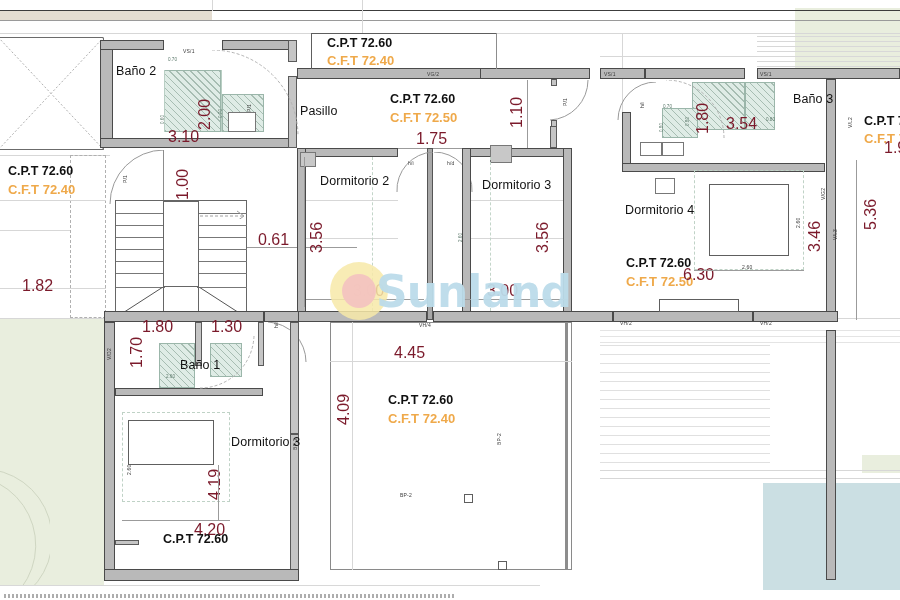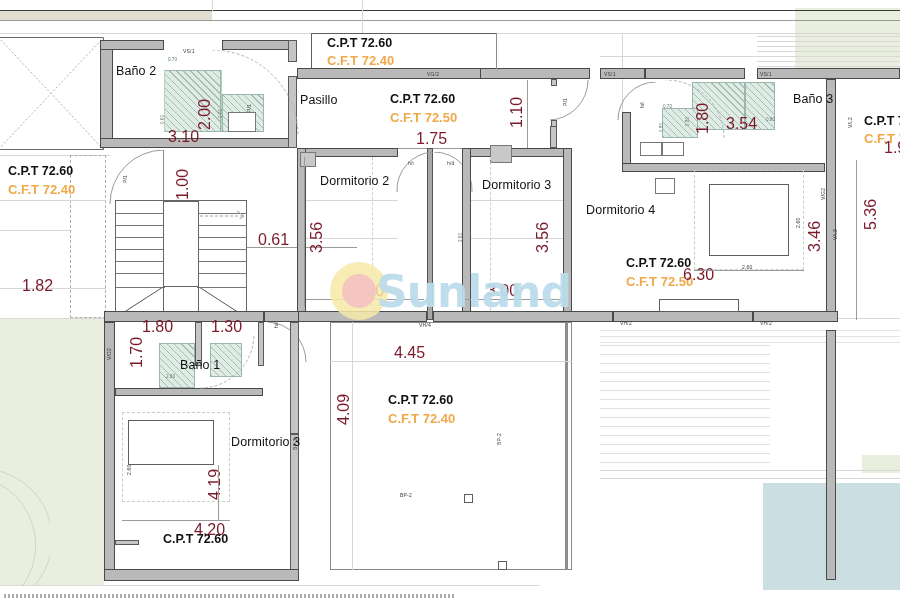--- a/index.html
+++ b/index.html
@@ -189,21 +189,21 @@
   </svg>
   <svg class="abs" style="left:198px;top:203px;" width="49" height="16">
     <line x1="2" y1="13" x2="46" y2="13" stroke="#a0a0a0" stroke-width="1" stroke-dasharray="3,2"></line>
     <path d="M 46 13 L 39 8 M 46 13 L 39 18" stroke="#a0a0a0" fill="none" stroke-width="1"></path>
   </svg>
   <span class="abs dim" style="left:258px;top:231px;">0.61</span>
   <div class="abs dimline" style="left:247px;top:247px;width:110px;"></div>
 
   <span class="abs cpt" style="left:327px;top:36px;">C.P.T 72.60</span>
   <span class="abs cft" style="left:327px;top:53px;">C.F.T 72.40</span>
-  <span class="abs roomlabel" style="left:300px;top:93px;">Pasillo</span>
+  <span class="abs roomlabel" style="left:300px;top:104px;">Pasillo</span>
   <span class="abs cpt" style="left:390px;top:92px;">C.P.T 72.60</span>
   <span class="abs cft" style="left:390px;top:110px;">C.F.T 72.50</span>
   <span class="abs tiny" style="left:427px;top:71px;">VG/2</span>
   <span class="abs tiny" style="left:604px;top:71px;">VS/1</span>
   <span class="abs tiny" style="left:760px;top:71px;">VS/1</span>
   <span class="abs dim" style="left:416px;top:130px;">1.75</span>
   <div class="abs dimline" style="left:393px;top:148px;width:105px;"></div>
   <span class="abs dim rot90" style="left:508px;top:128px;">1.10</span>
   <div class="abs dimlineV" style="left:527px;top:80px;height:70px;"></div>
 
@@ -275,21 +275,21 @@
   <span class="abs tiny rot90" style="left:639px;top:108px;">h/i</span>
   <span class="abs tiny rot90" style="left:847px;top:128px;">V/L2</span>
 
   <span class="abs cpt" style="left:864px;top:114px;">C.P.T 7</span>
   <span class="abs cft" style="left:864px;top:131px;">C.F.T 7</span>
   <span class="abs dim" style="left:884px;top:139px;">1.9</span>
   <span class="abs dim rot90" style="left:862px;top:230px;">5.36</span>
   <div class="abs dimlineV" style="left:856px;top:160px;height:160px;"></div>
   <span class="abs tiny rot90" style="left:832px;top:240px;">V/L3</span>
 
-  <span class="abs roomlabel" style="left:586px;top:203px;">Dormitorio 4</span>
+  <span class="abs roomlabel" style="left:625px;top:203px;">Dormitorio 4</span>
   <div class="abs fixture" style="left:655px;top:178px;width:20px;height:16px;"></div>
   <div class="abs roomline" style="left:709px;top:184px;width:80px;height:72px;"></div>
   <div class="abs dashbox-g" style="left:694px;top:170px;width:110px;height:100px;"></div>
   <span class="abs cpt" style="left:626px;top:256px;">C.P.T 72.60</span>
   <span class="abs cft" style="left:626px;top:274px;">C.F.T 72.50</span>
   <span class="abs dim" style="left:683px;top:266px;">6.30</span>
   <span class="abs dim rot90" style="left:806px;top:252px;">3.46</span>
   <span class="abs tiny rot90" style="left:795px;top:228px;">2.60</span>
   <span class="abs tiny" style="left:742px;top:264px;">2.60</span>
   <div class="abs dimline" style="left:694px;top:270px;width:110px;"></div>

